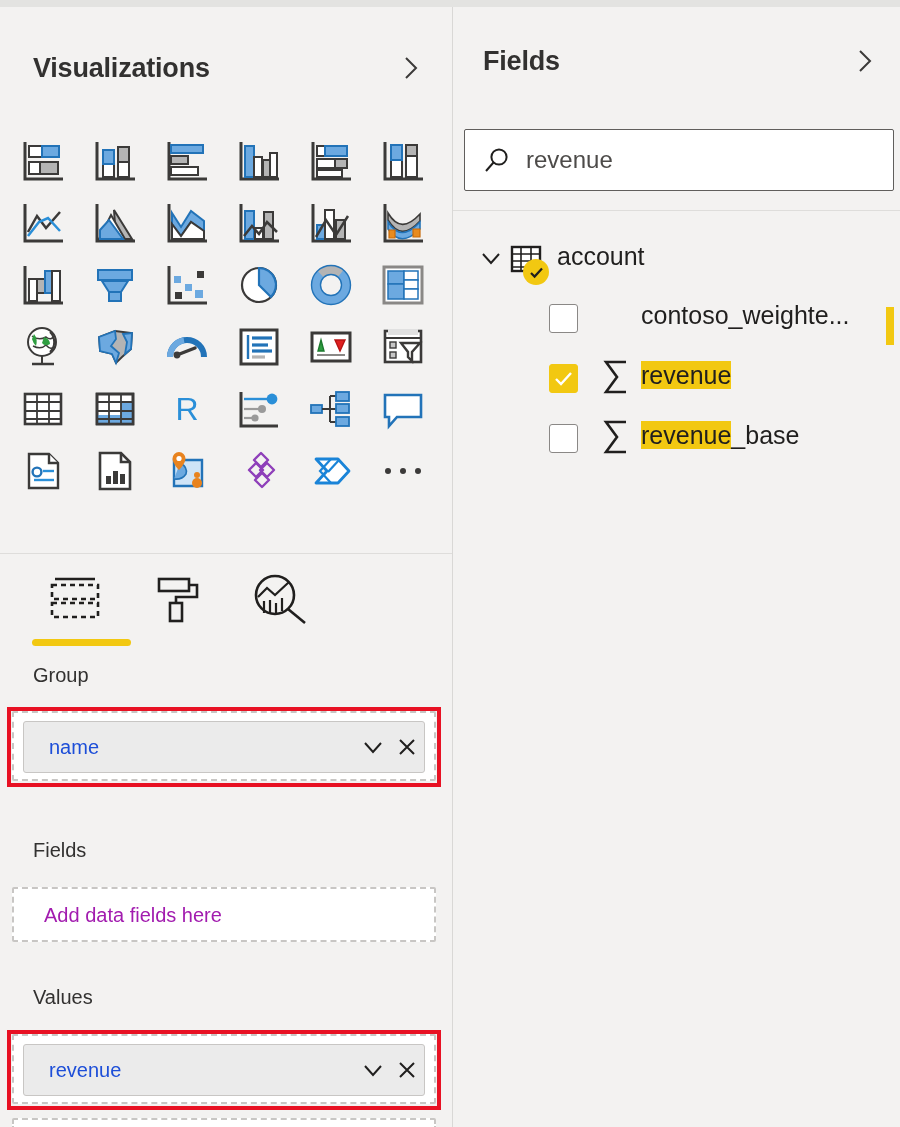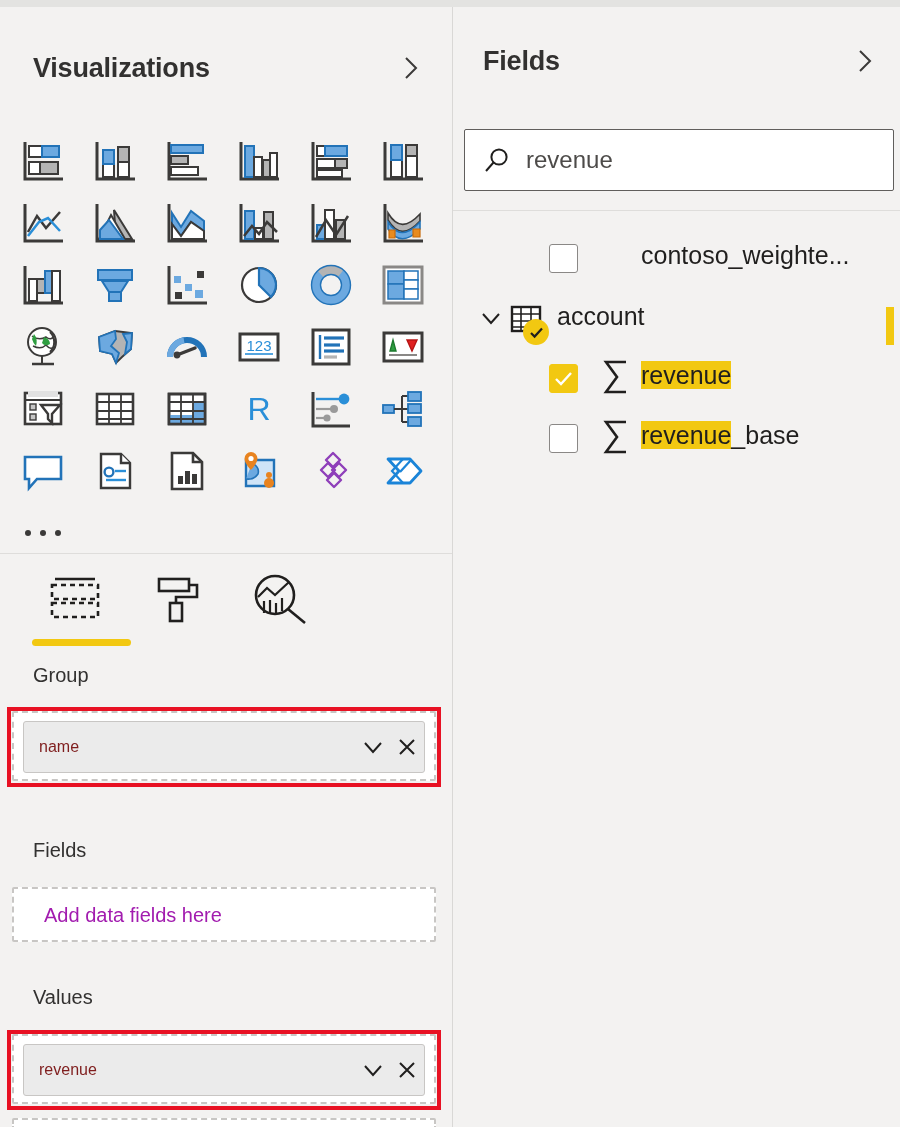--- a/index.html
+++ b/index.html
@@ -79,21 +79,21 @@
   .dz-filled{height:70px;padding:8px 9px;}
   .dz-placeholder{
     position:absolute;left:30px;top:15px;font-size:20px;color:#a21caf;
   }
   .chip{
     height:52px;box-sizing:border-box;
     background:#ebebeb;border:1px solid #c8c6c4;border-radius:3px;
     display:flex;align-items:center;position:relative;
   }
   .chip-label{
-    font-size:16px;color:#7f1d1d;margin-left:15px;flex:1;
+    font-size:20px;color:#1d4ed8;margin-left:25px;flex:1;
     white-space:nowrap;overflow:hidden;text-overflow:ellipsis;
   }
   .chip-btn{
     width:34px;height:34px;display:flex;align-items:center;justify-content:center;cursor:pointer;
   }
   .redbox{
     position:absolute;border:4px solid #e81123;box-sizing:border-box;
     pointer-events:none;
   }
 
@@ -331,27 +331,20 @@
           <path d="M23 7 L7 13 L8 27 L20 30 L24 39 L27 29 L19 22 L24 15 Z" fill="#6ca9e0" stroke="#2273b8" stroke-width="1.8"></path>
           <path d="M31 10 L40 9 L39 25 L33 30 L35 18 Z" fill="#6ca9e0" stroke="#2273b8" stroke-width="1.8"></path>
         </svg>
       </div>
       <div class="viz-cell">
         <svg width="46" height="46" viewBox="0 0 46 46">
           <path d="M6 33 A17 17 0 0 1 40 33" fill="none" stroke="#2273b8" stroke-width="6"></path>
           <path d="M6 33 A17 17 0 0 1 20 16.3" fill="none" stroke="#6ca9e0" stroke-width="6"></path>
           <path d="M13 31 L31 24" stroke="#3b3a39" stroke-width="3.4" stroke-linecap="round"></path>
           <circle cx="13" cy="31" r="3.4" fill="#3b3a39"></circle>
-        </svg>
-      </div>
-      <div class="viz-cell">
-        <svg width="46" height="46" viewBox="0 0 46 46">
-          <rect x="4" y="10" width="38" height="26" fill="#fff" stroke="#3b3a39" stroke-width="3"></rect>
-          <text x="23" y="27" font-family="Liberation Sans, sans-serif" font-size="15" fill="#2a8fd8" text-anchor="middle">123</text>
-          <path d="M9 30 H37" stroke="#2a8fd8" stroke-width="1.6"></path>
         </svg>
       </div>
       <div class="viz-cell">
         <svg width="46" height="46" viewBox="0 0 46 46">
           <rect x="5" y="6" width="36" height="34" fill="#fff" stroke="#3b3a39" stroke-width="3"></rect>
           <path d="M12 11 V35" stroke="#2273b8" stroke-width="2.4"></path>
           <path d="M16 14 H36" stroke="#2273b8" stroke-width="3.2"></path>
           <path d="M16 21 H32" stroke="#2273b8" stroke-width="3.2"></path>
           <path d="M16 27 H36" stroke="#2273b8" stroke-width="3.2"></path>
           <path d="M16 33 H29" stroke="#b4b4b4" stroke-width="3.2"></path>
@@ -572,45 +565,45 @@
       </svg>
     </span>
     <span id="search-input-text">revenue</span>
   </div>
 
   <div id="fields-divider"></div>
 
   <div id="tree">
 
     <div class="tree-row">
-      <span class="fld-check"></span>
-      <span class="fld-label clip-label">contoso_weighte...</span>
-    </div>
-
-    <div class="tree-row">
       <span class="expander">
         <svg width="24" height="24" viewBox="0 0 24 24">
             <path d="M4 8 L12 17 L20 8" fill="none" stroke="#201f1e" stroke-width="2"></path>
           </svg>
       </span>
       <span class="table-icon-wrap">
         <svg width="34" height="34" viewBox="0 0 34 34">
           <rect x="3" y="5" width="28" height="24" fill="#fff" stroke="#201f1e" stroke-width="2.4"></rect>
           <path d="M3 12 H31 M3 19 H31 M3 25 H31 M12 5 V29 M22 5 V29" stroke="#201f1e" stroke-width="1.6"></path>
         </svg>
       </span>
       <span class="table-badge">
         <svg width="17" height="17" viewBox="0 0 17 17">
             <path d="M3 9 L6.6 12.6 L14 4.6" fill="none" stroke="#201f1e" stroke-width="2.2"></path>
           </svg>
       </span>
       <span class="tree-table-label">account</span>
     </div>
 
     <div class="tree-row">
+      <span class="fld-check"></span>
+      <span class="fld-label clip-label">contoso_weighte...</span>
+    </div>
+
+    <div class="tree-row">
       <span class="fld-check checked">
         <svg width="27" height="27" viewBox="0 0 27 27" style="display:block;">
           <path d="M6 14 L11 19 L21 8" fill="none" stroke="#ffffff" stroke-width="2.4"></path>
         </svg>
       </span>
       <span class="sigma">
         <svg width="30" height="42" viewBox="0 0 30 42">
           <path d="M25 6 H5 L16 21 L5 36 H25" fill="none" stroke="#201f1e" stroke-width="2.6" stroke-linejoin="miter"></path>
         </svg>
       </span>

